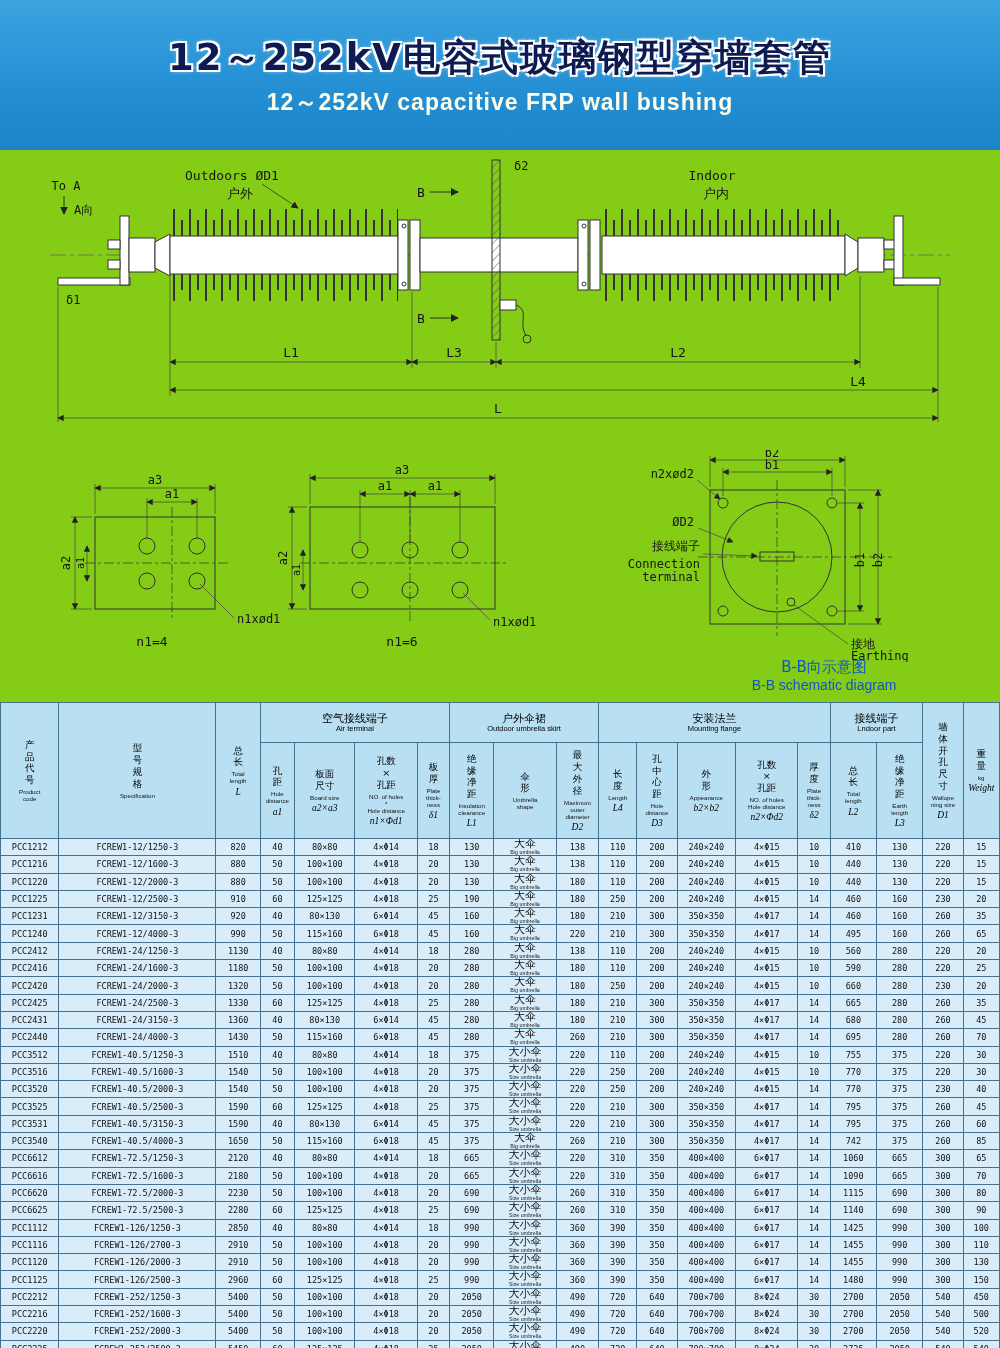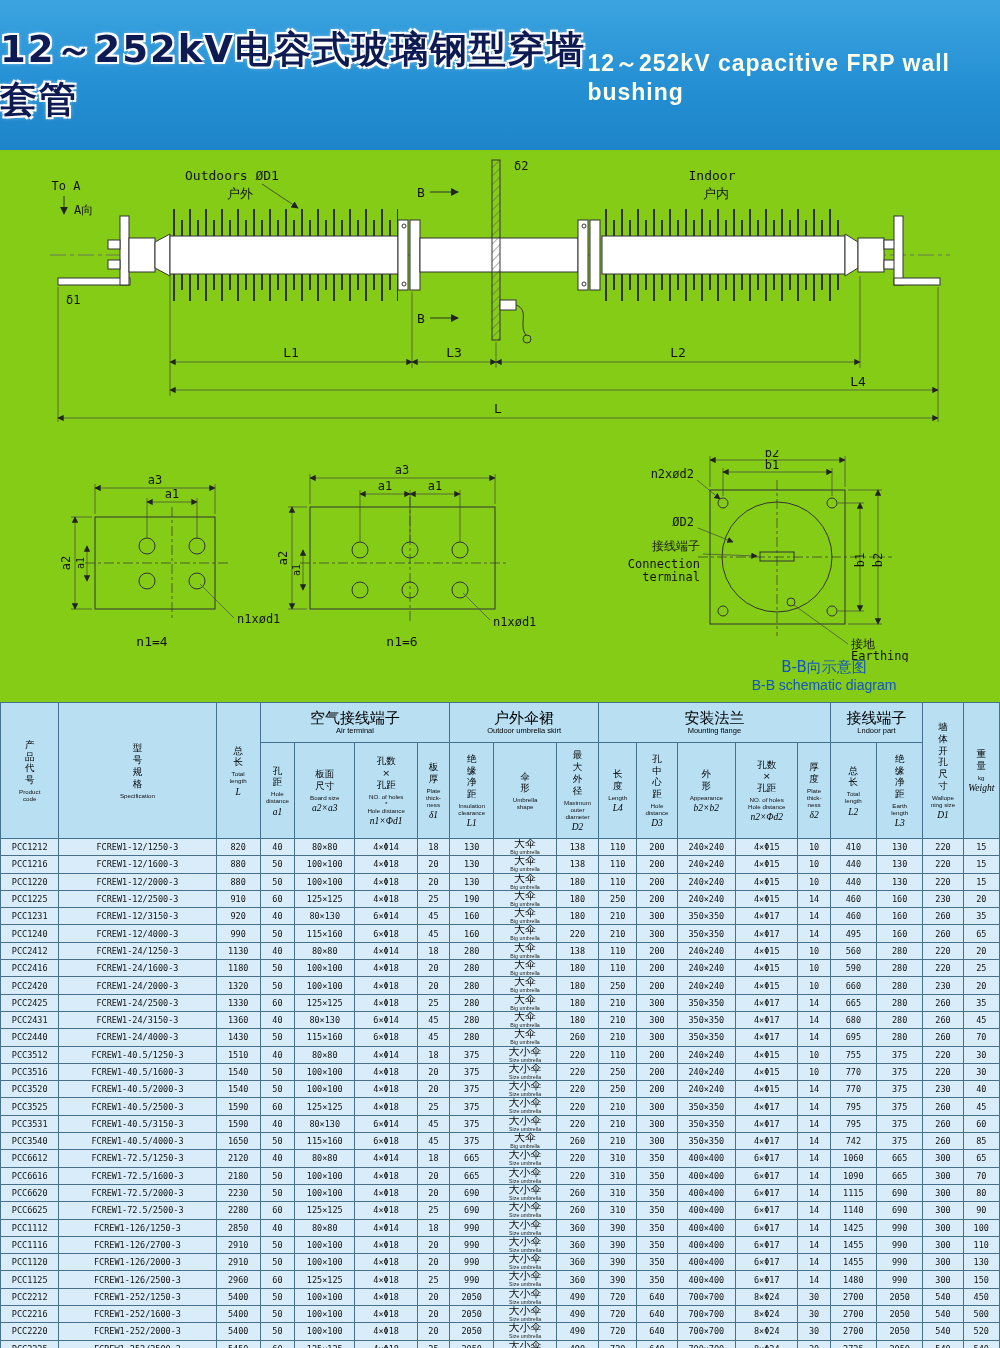--- a/index.html
+++ b/index.html
@@ -1,21 +1,21 @@
 <!DOCTYPE html>
 <html><head>
 <meta charset="utf-8">
 <style>
   *{box-sizing:border-box;margin:0;padding:0}
   body{margin:0;background:#888;font-family:"Liberation Sans",sans-serif}
   .page{position:relative;width:1000px;height:1348px;background:#fff;margin:0 auto;overflow:hidden}
 
   
   .banner{height:150px;background:linear-gradient(180deg,#3ba4e0 0%,#2590d4 55%,#1d84c9 100%);
-          display:flex;align-items:center;justify-content:center}
+          display:flex;flex-direction:column;align-items:center;justify-content:center}
   .title-cn{font-family:"DejaVu Sans",sans-serif;font-size:37px;font-weight:bold;color:#0d1b52;letter-spacing:2px;
             text-shadow:-2px -2px 0 #fff,2px -2px 0 #fff,-2px 2px 0 #fff,2px 2px 0 #fff,0 0 5px #fff}
   .title-en{margin-top:4px;font-size:23px;font-weight:bold;color:#fdfce8;letter-spacing:1px}
 
   
   .drawings{position:relative;height:552px;background:#84cc16}
   .drawings svg{display:block}
   text{font-family:"DejaVu Sans Mono",monospace;fill:#151515}
   .cap{position:absolute;text-align:center;color:#1353c9}
   .cap-a{top:508px;left:80px;width:420px}
@@ -23,21 +23,21 @@
   .cap .c1{font-size:15px;font-family:"DejaVu Sans",sans-serif}
   .cap .c2{font-size:14px}
 
   
   .table-wrap{height:646px;overflow:hidden}
   table.tbl{border-collapse:collapse;table-layout:fixed;width:1000px;background:#d8edf9}
   .tbl th,.tbl td{border:1px solid #45718f;text-align:center;vertical-align:middle;overflow:hidden}
   .tbl th{background:#b9dff3;font-weight:normal;padding:1px}
   .tbl thead tr.grow th.gcell{height:40px}
   .tbl thead tr.lrow th{height:96px}
-  .gcn{font-size:15px;font-family:"DejaVu Sans",sans-serif;line-height:1.2}
+  .gcn{font-size:11px;font-family:"DejaVu Sans",sans-serif;line-height:1.2}
   .gen{font-size:7.5px;line-height:1.15}
   .hcn{white-space:pre-line;font-size:9.5px;font-family:"DejaVu Sans",sans-serif;line-height:1.25}
   .hen{white-space:pre-line;font-size:6.2px;line-height:1.15;margin-top:2px;color:#111}
   .hsym{font-family:"Liberation Serif",serif;font-style:italic;font-size:9.5px;margin-top:2px}
   .tbl td{font-family:"DejaVu Sans Mono",monospace;font-size:8.5px;height:16px;padding:0;white-space:nowrap;color:#101010}
   td .ucn{font-size:11px;font-family:Liberation Mono, monospace;line-height:1}
   td .uen{font-size:5.3px;font-family:"Liberation Sans",sans-serif;line-height:1;color:#222}
 </style>
 </head>
 <body>

